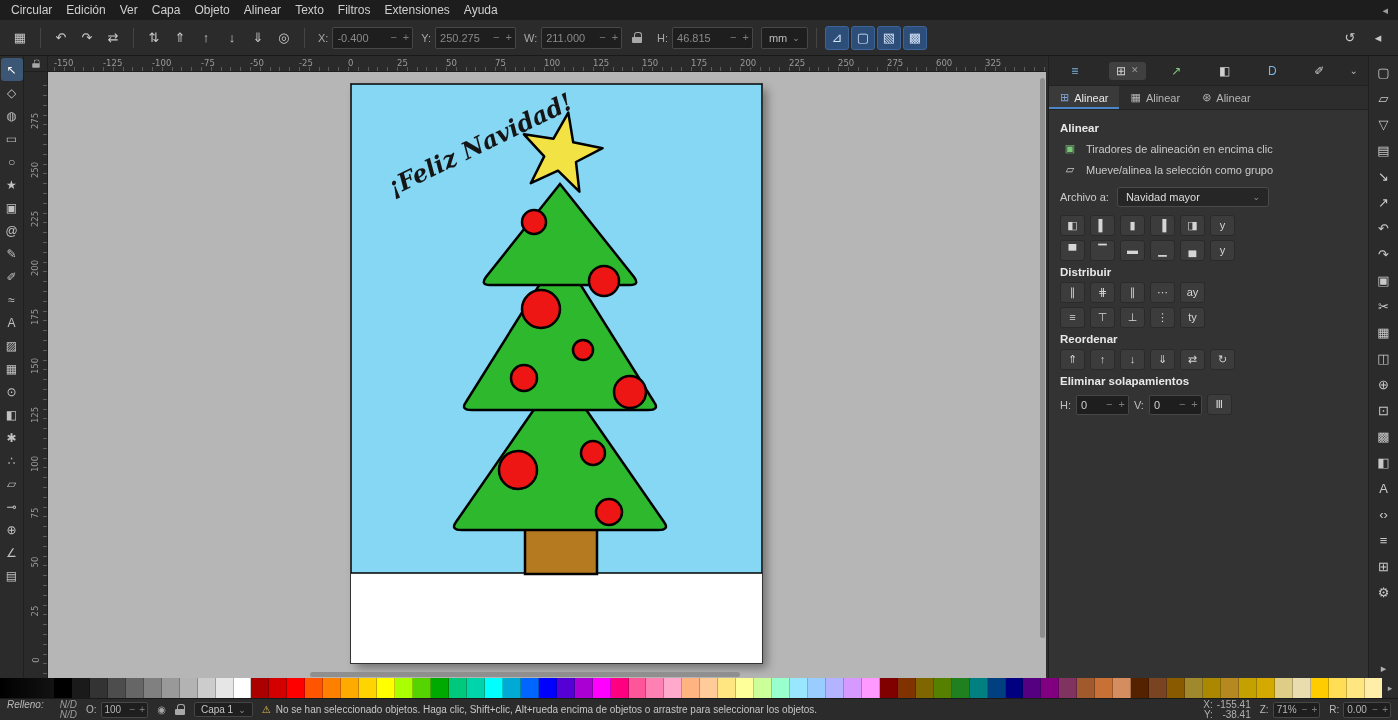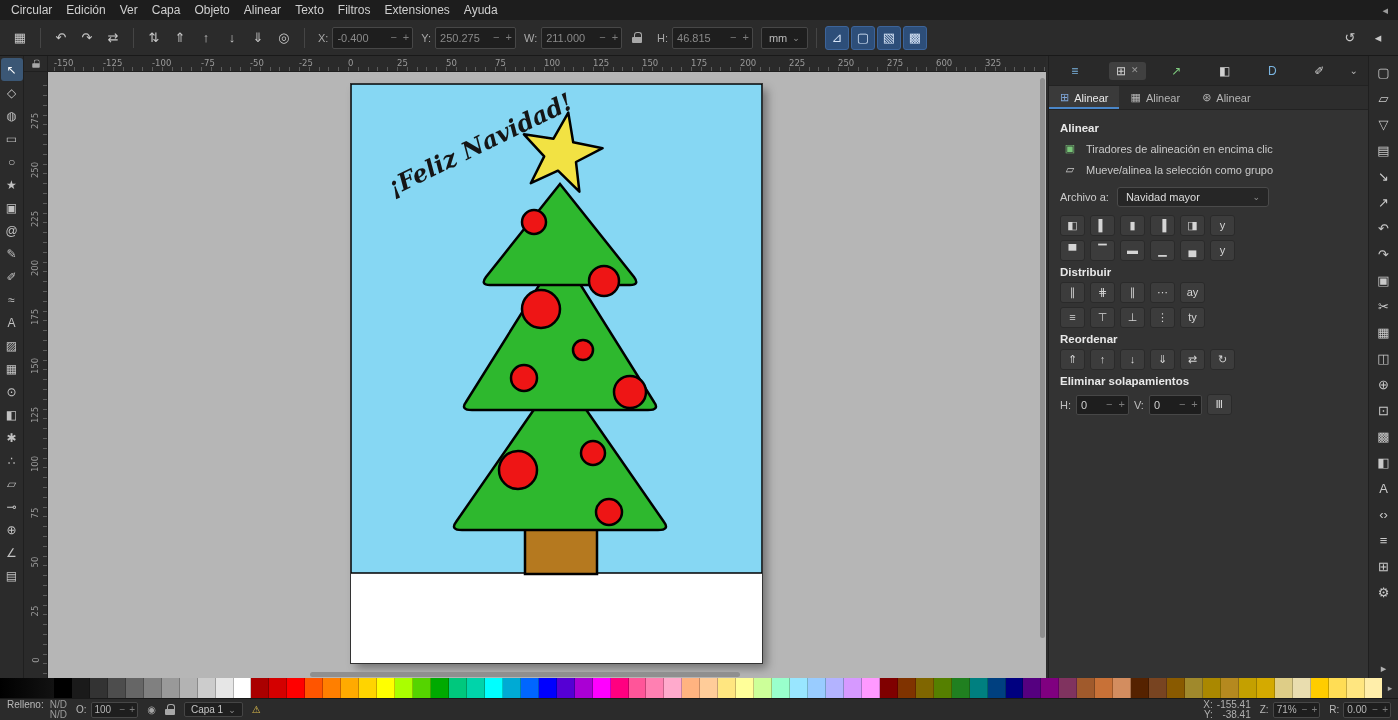--- a/index.html
+++ b/index.html
@@ -102,21 +102,21 @@
 
   
   .palette-bar { position:absolute; left:0; top:678px; width:100%; height:20px; background:#222; display:flex; align-items:stretch; }
   .palette-lead { width:54px; background:linear-gradient(90deg,#000,#121212); }
   .palette-swatches { flex:1; display:flex; }
   .swatch { flex:1; border-right:1px solid rgba(0,0,0,.22); }
   .palette-end { width:16px; background:#2b2b2b; border:none; color:#a9a9a9; font-size:9px; }
 
   
   .statusbar { position:absolute; left:0; top:698px; width:100%; height:22px; background:#2b2b2b; border-top:1px solid #191919; display:flex; align-items:center; gap:9px; padding:0 7px; font-size:10px; color:#b9b9b9; }
-  .fill-ind { display:grid; grid-template-columns:auto auto; column-gap:6px; line-height:10px; }
+  .fill-ind { display:grid; grid-template-columns:auto auto; column-gap:16px; line-height:10px;font-style:italic; }
   .fi-val { color:#9c9c9c; }
   .sb-field { display:flex; align-items:center; gap:4px; }
   .sb-field .spinbox { height:16px; }
   .sb-field .spinbox input { width:26px; font-size:10px; color:#b5b5b5; padding:0 3px; }
   .sb-field .spin { font-size:10px; padding:0 2px; }
   .eye-icon { color:#a5a5a5; font-size:10px; }
   .layer-select { display:flex; align-items:center; gap:5px; background:#1f1f1f; border:1px solid #454545; border-radius:2px; padding:1px 6px; color:#c5c5c5; }
   .status-msg { flex:1; display:flex; align-items:center; gap:5px; overflow:hidden; white-space:nowrap; text-overflow:ellipsis; color:#c6c6c6; }
   .warn-ico { color:#d8b84a; font-size:10px; }
   .msg-text { overflow:hidden; text-overflow:ellipsis; }
@@ -773,20 +773,21 @@
     </div>
   </div>
   <span class="eye-icon">◉</span>
   <span class="lock-icon"></span>
   <div class="layer-select">
     <span>Capa 1</span>
     <span class="chev">⌄</span>
   </div>
   <div class="status-msg">
     <span class="warn-ico">⚠</span>
+    <span class="msg-text">No se han seleccionado objetos. Haga clic, Shift+clic, Alt+rueda encima de objetos o arrastre para seleccionar los objetos.</span>
   </div>
   <div class="xy-ind">
     <span>X:</span>
     <span>-155.41</span>
     <span>Y:</span>
     <span>-38.41</span>
   </div>
   <div class="sb-field">
     <span>Z:</span>
     <div class="spinbox">

